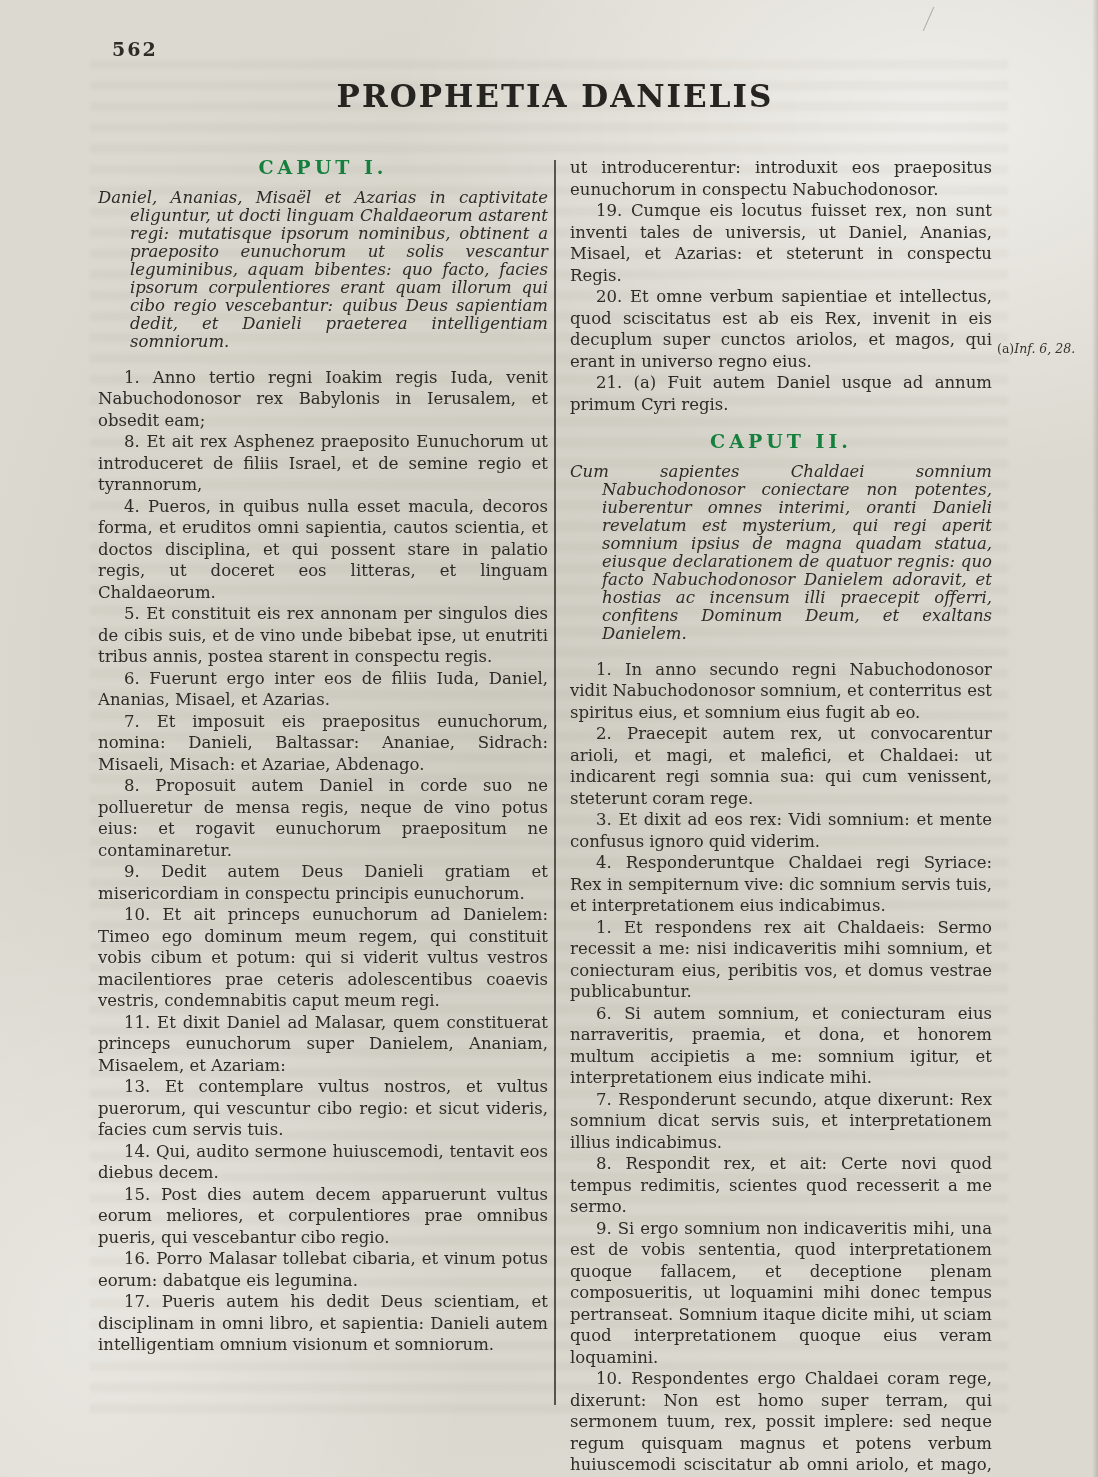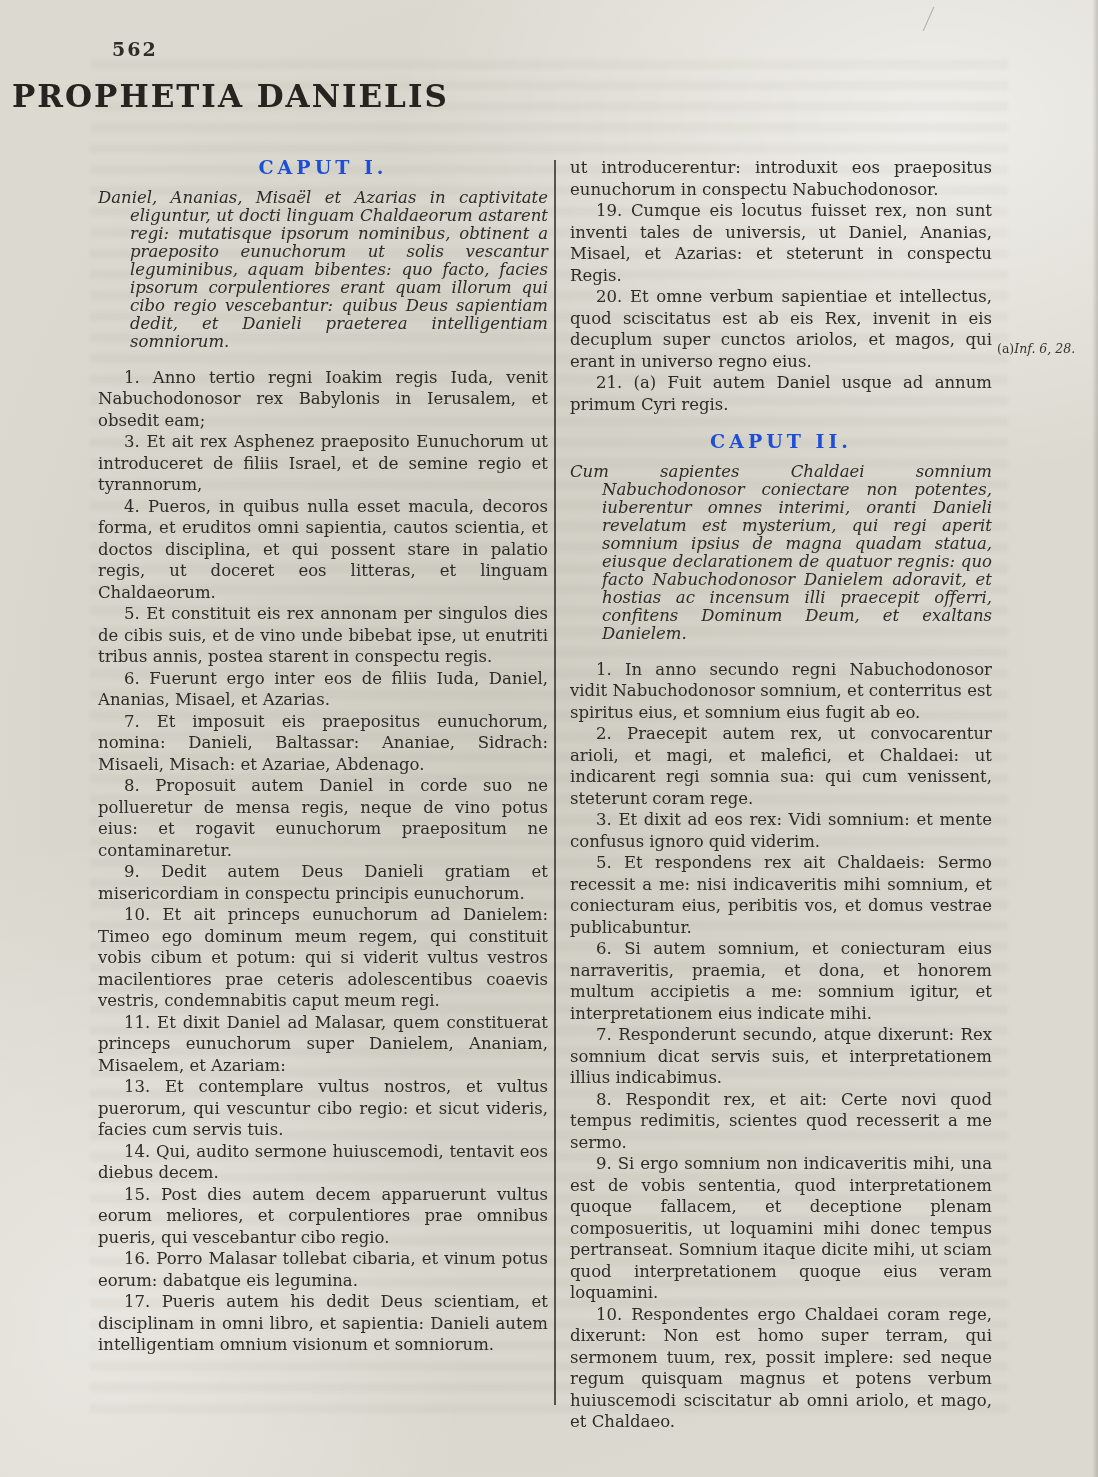--- a/index.html
+++ b/index.html
@@ -34,21 +34,21 @@
     position: absolute;
     left: 112px; top: 38px;
     font-size: 19px;
     font-weight: bold;
     letter-spacing: 2px;
   }
   .title {
     position: absolute;
     left: 12px; top: 78px;
     width: 1086px;
-    text-align: left;
+    text-align: center;
     font-size: 31px;
     font-weight: bold;
     letter-spacing: 2px;
     color: #262420;
   }
   .column {
     position: absolute;
     top: 157px;
     font-size: 16.5px;
     line-height: 21.5px;
@@ -62,21 +62,21 @@
     width: 2px; height: 1245px;
     background: #403d36;
     opacity: 0.85;
   }
   .chapter-heading {
     text-align: center;
     font-weight: bold;
     font-size: 19px;
     letter-spacing: 4px;
     margin: 0 0 10px 0;
-    color: #1d4ed8;
+    color: #15803d;
   }
   .chapter-heading.second { margin-top: 16px; }
   .chapter-summary {
     font-style: italic;
     margin: 0 0 16px 0;
     padding-left: 32px;
     text-indent: -32px;
     line-height: 18px;
   }
   p.verse {
@@ -118,21 +118,21 @@
 
 <div class="page-number">562</div>
 <div class="title">PROPHETIA DANIELIS</div>
 
 <div class="divider"></div>
 
 <div class="column col-left">
   <h2 class="chapter-heading">CAPUT I.</h2>
   <p class="chapter-summary">Daniel, Ananias, Misaël et Azarias in captivitate eliguntur, ut docti linguam Chaldaeorum astarent regi: mutatisque ipsorum nominibus, obtinent a praeposito eunuchorum ut solis vescantur leguminibus, aquam bibentes: quo facto, facies ipsorum corpulentiores erant quam illorum qui cibo regio vescebantur: quibus Deus sapientiam dedit, et Danieli praeterea intelligentiam somniorum.</p>
   <p class="verse">1. Anno tertio regni Ioakim regis Iuda, venit Nabuchodonosor rex Babylonis in Ierusalem, et obsedit eam;</p>
-  <p class="verse">3. Et ait rex Asphenez praeposito Eunuchorum ut introduceret de filiis Israel, et de semine regio et tyrannorum,</p>
+  <p class="verse">8. Et ait rex Asphenez praeposito Eunuchorum ut introduceret de filiis Israel, et de semine regio et tyrannorum,</p>
   <p class="verse">4. Pueros, in quibus nulla esset macula, decoros forma, et eruditos omni sapientia, cautos scientia, et doctos disciplina, et qui possent stare in palatio regis, ut doceret eos litteras, et linguam Chaldaeorum.</p>
   <p class="verse">5. Et constituit eis rex annonam per singulos dies de cibis suis, et de vino unde bibebat ipse, ut enutriti tribus annis, postea starent in conspectu regis.</p>
   <p class="verse">6. Fuerunt ergo inter eos de filiis Iuda, Daniel, Ananias, Misael, et Azarias.</p>
   <p class="verse">7. Et imposuit eis praepositus eunuchorum, nomina: Danieli, Baltassar: Ananiae, Sidrach: Misaeli, Misach: et Azariae, Abdenago.</p>
   <p class="verse">8. Proposuit autem Daniel in corde suo ne pollueretur de mensa regis, neque de vino potus eius: et rogavit eunuchorum praepositum ne contaminaretur.</p>
   <p class="verse">9. Dedit autem Deus Danieli gratiam et misericordiam in conspectu principis eunuchorum.</p>
   <p class="verse">10. Et ait princeps eunuchorum ad Danielem: Timeo ego dominum meum regem, qui constituit vobis cibum et potum: qui si viderit vultus vestros macilentiores prae ceteris adolescentibus coaevis vestris, condemnabitis caput meum regi.</p>
   <p class="verse">11. Et dixit Daniel ad Malasar, quem constituerat princeps eunuchorum super Danielem, Ananiam, Misaelem, et Azariam:</p>
   <p class="verse">13. Et contemplare vultus nostros, et vultus puerorum, qui vescuntur cibo regio: et sicut videris, facies cum servis tuis.</p>
   <p class="verse">14. Qui, audito sermone huiuscemodi, tentavit eos diebus decem.</p>
@@ -145,21 +145,22 @@
 <div class="column col-right">
   <p class="verse-continuation">ut introducerentur: introduxit eos praepositus eunuchorum in conspectu Nabuchodonosor.</p>
   <p class="verse">19. Cumque eis locutus fuisset rex, non sunt inventi tales de universis, ut Daniel, Ananias, Misael, et Azarias: et steterunt in conspectu Regis.</p>
   <p class="verse">20. Et omne verbum sapientiae et intellectus, quod sciscitatus est ab eis Rex, invenit in eis decuplum super cunctos ariolos, et magos, qui erant in universo regno eius.</p>
   <p class="verse">21. (a) Fuit autem Daniel usque ad annum primum Cyri regis.</p>
   <h2 class="chapter-heading second">CAPUT II.</h2>
   <p class="chapter-summary">Cum sapientes Chaldaei somnium Nabuchodonosor coniectare non potentes, iuberentur omnes interimi, oranti Danieli revelatum est mysterium, qui regi aperit somnium ipsius de magna quadam statua, eiusque declarationem de quatuor regnis: quo facto Nabuchodonosor Danielem adoravit, et hostias ac incensum illi praecepit offerri, confitens Dominum Deum, et exaltans Danielem.</p>
   <p class="verse">1. In anno secundo regni Nabuchodonosor vidit Nabuchodonosor somnium, et conterritus est spiritus eius, et somnium eius fugit ab eo.</p>
   <p class="verse">2. Praecepit autem rex, ut convocarentur arioli, et magi, et malefici, et Chaldaei: ut indicarent regi somnia sua: qui cum venissent, steterunt coram rege.</p>
   <p class="verse">3. Et dixit ad eos rex: Vidi somnium: et mente confusus ignoro quid viderim.</p>
-  <p class="verse">5. Et respondens rex ait Chaldaeis: Sermo recessit a me: nisi indicaveritis mihi somnium, et coniecturam eius, peribitis vos, et domus vestrae publicabuntur.</p>
+  <p class="verse">4. Responderuntque Chaldaei regi Syriace: Rex in sempiternum vive: dic somnium servis tuis, et interpretationem eius indicabimus.</p>
+  <p class="verse">1. Et respondens rex ait Chaldaeis: Sermo recessit a me: nisi indicaveritis mihi somnium, et coniecturam eius, peribitis vos, et domus vestrae publicabuntur.</p>
   <p class="verse">6. Si autem somnium, et coniecturam eius narraveritis, praemia, et dona, et honorem multum accipietis a me: somnium igitur, et interpretationem eius indicate mihi.</p>
   <p class="verse">7. Responderunt secundo, atque dixerunt: Rex somnium dicat servis suis, et interpretationem illius indicabimus.</p>
   <p class="verse">8. Respondit rex, et ait: Certe novi quod tempus redimitis, scientes quod recesserit a me sermo.</p>
   <p class="verse">9. Si ergo somnium non indicaveritis mihi, una est de vobis sententia, quod interpretationem quoque fallacem, et deceptione plenam composueritis, ut loquamini mihi donec tempus pertranseat. Somnium itaque dicite mihi, ut sciam quod interpretationem quoque eius veram loquamini.</p>
   <p class="verse">10. Respondentes ergo Chaldaei coram rege, dixerunt: Non est homo super terram, qui sermonem tuum, rex, possit implere: sed neque regum quisquam magnus et potens verbum huiuscemodi sciscitatur ab omni ariolo, et mago, et Chaldaeo.</p>
 
 </div>
 
 <div class="margin-note">
   <span class="label">(a)</span><span class="ref">Inf. 6, 28.</span>

